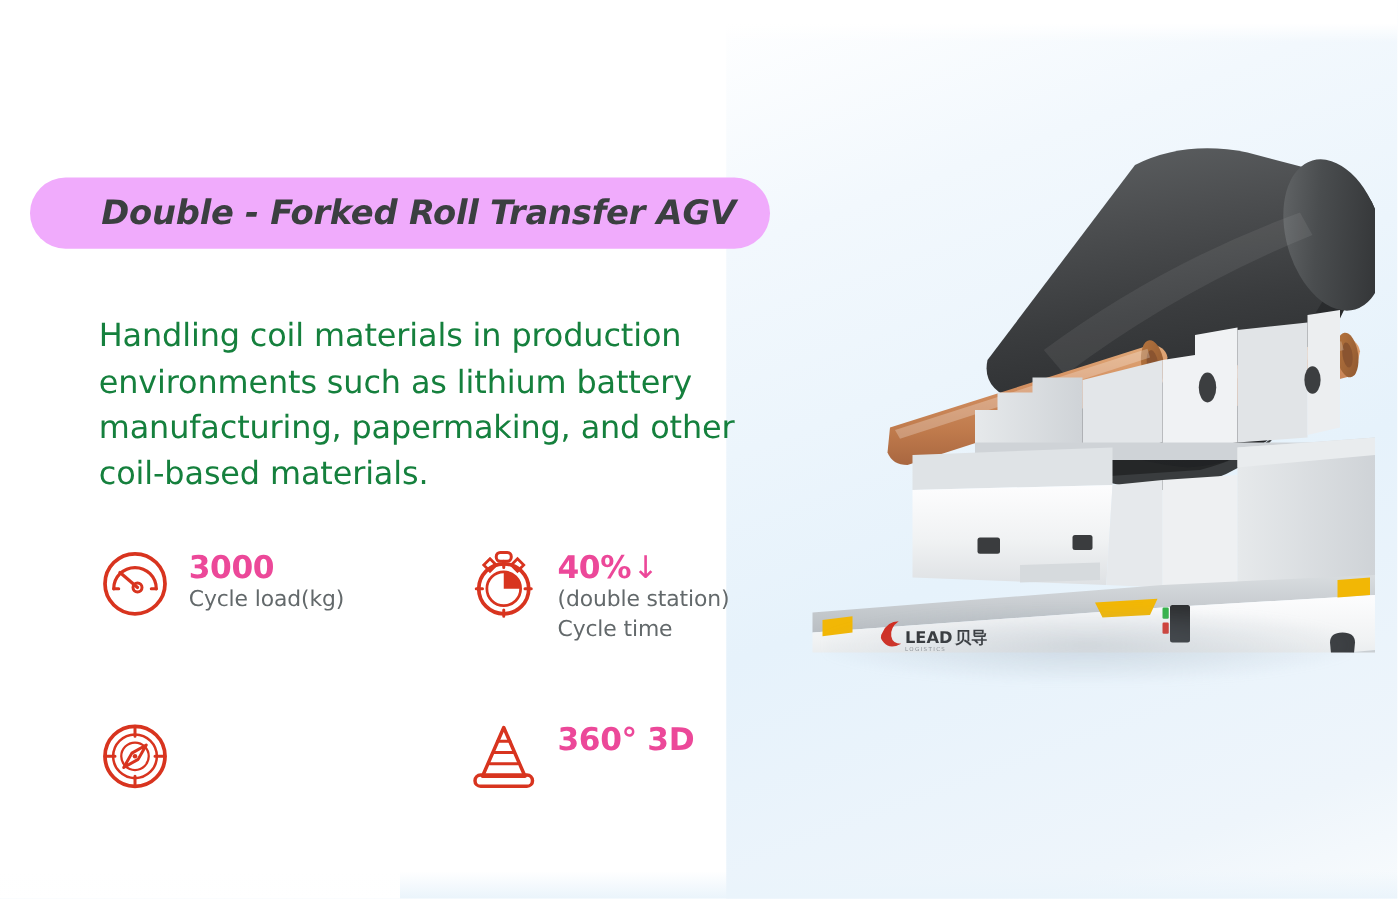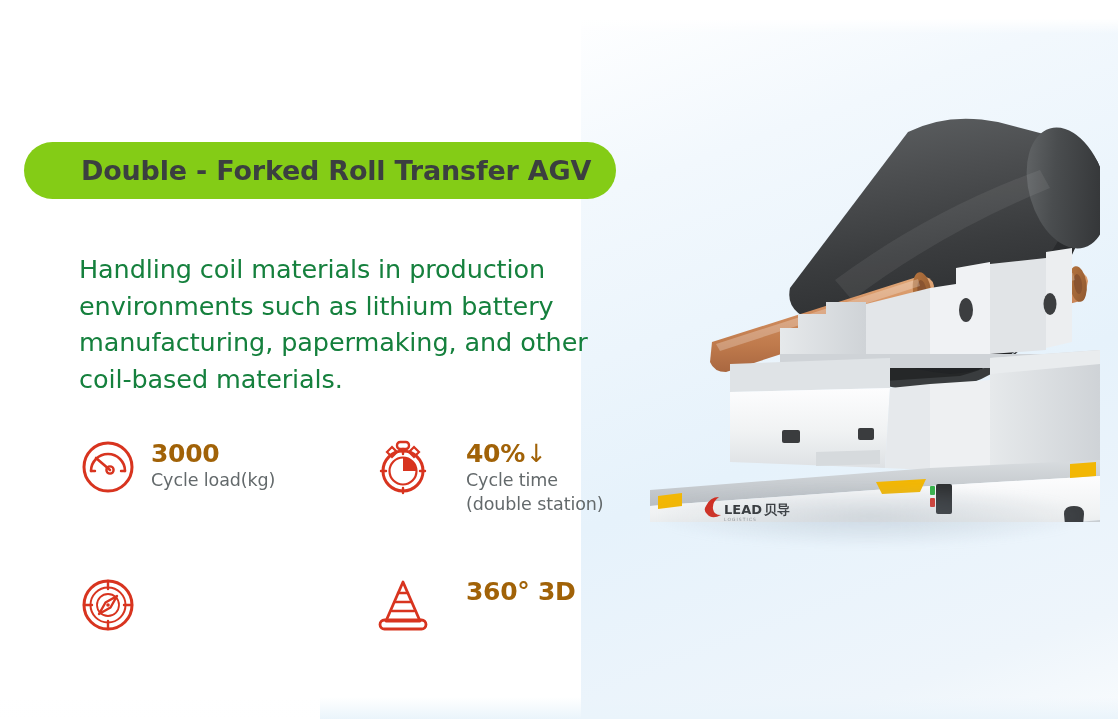--- a/index.html
+++ b/index.html
@@ -26,23 +26,23 @@
   }
   .bg-bottom-left-fade{
     position:absolute;left:0;bottom:0;width:320px;height:120px;
     background:linear-gradient(180deg, rgba(255,255,255,0) 0%, rgba(255,255,255,0.85) 60%, #ffffff 100%);
   }
 
   
   .title-pill{
     position:absolute;left:24px;top:142px;
     width:592px;height:57px;
-    background:#84cc16;
+    background:#f0abfc;
     border-radius:29px;
-    display:flex;align-items:center;
+    display:flex;align-items:center;font-style:italic;
   }
   .title-text{
     margin-left:57px;
     font-family:"DejaVu Sans", sans-serif;
     font-size:27px;font-weight:bold;
     letter-spacing:-0.2px;
     color:#3b3f40;
     white-space:nowrap;
   }
 
@@ -54,27 +54,27 @@
     color:#15803d;
     font-weight:400;
     letter-spacing:-0.1px;
   }
 
   
   .specs{position:absolute;left:79px;top:438px;width:600px;}
   .spec-row{display:flex;}
   .spec{display:flex;align-items:flex-start;}
   .spec.col1{width:295px;}
-  .spec.col2{width:295px;gap:20px;}
+  .spec.col2{width:295px;}
   .spec-icon{width:58px;height:58px;flex:0 0 58px;margin-right:14px;}
   .spec-icon svg{display:block;width:58px;height:58px;}
   .spec-text{padding-top:1px;}
   .spec-value{
     font-family:"DejaVu Sans", sans-serif;
-    font-size:25px;font-weight:bold;color:#a16207;
+    font-size:25px;font-weight:bold;color:#ec4899;
     line-height:29px;white-space:nowrap;letter-spacing:-0.3px;
     display:flex;align-items:center;
   }
   .spec-arrow{font-size:25px;font-weight:400;margin-left:1px;line-height:29px;}
   .spec-label{
     font-family:"DejaVu Sans", sans-serif;
     font-size:17.5px;color:#63696b;line-height:24px;
     white-space:nowrap;letter-spacing:-0.1px;
   }
   .row-gap{height:60px;}
@@ -263,22 +263,22 @@
             <circle cx="29" cy="33" r="13.5" fill="none" stroke="#d8341f" stroke-width="2.2"></circle>
             <path d="M 29 33 L 29 19.5 A 13.5 13.5 0 0 1 42.5 33 Z" fill="#d8341f"></path>
             <path d="M 29 11 L 29 16 M 29 50 L 29 55 M 7 33 L 12 33 M 46 33 L 51 33" stroke="#d8341f" stroke-width="2.4" stroke-linecap="round"></path>
           </svg>
         </div>
         <div class="spec-text">
           <div class="spec-value">
             <span>40%</span>
             <span class="spec-arrow">↓</span>
           </div>
+          <div class="spec-label">(double station)</div>
           <div class="spec-label">Cycle time</div>
-          <div class="spec-label">(double station)</div>
         </div>
       </div>
 
     </div>
 
     <div class="row-gap"></div>
 
     <div class="spec-row">
 
       <div class="spec col1">

